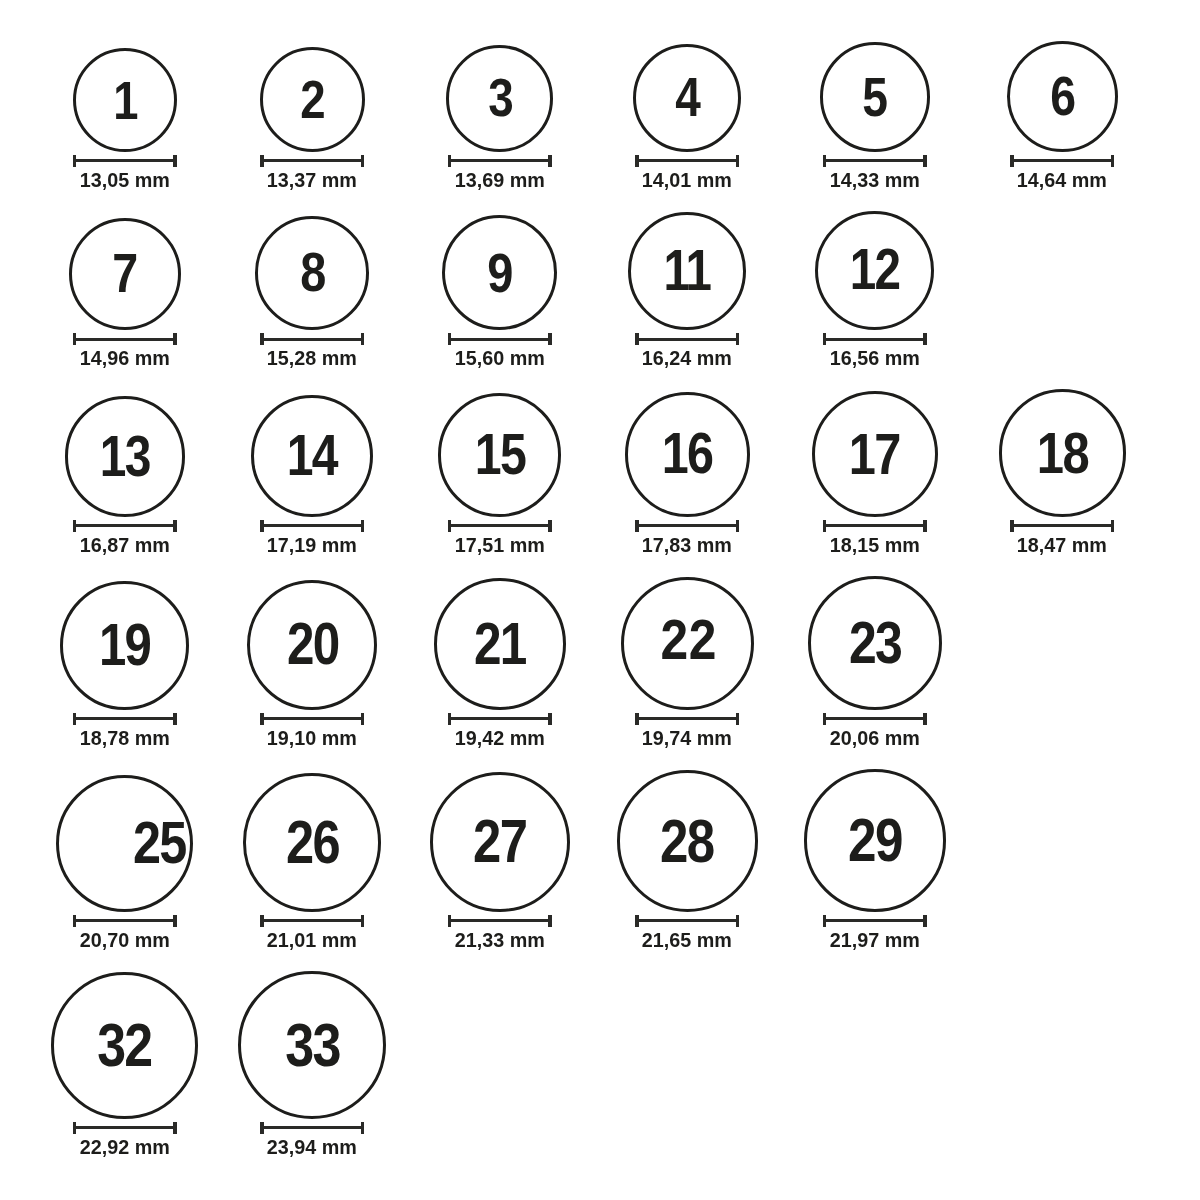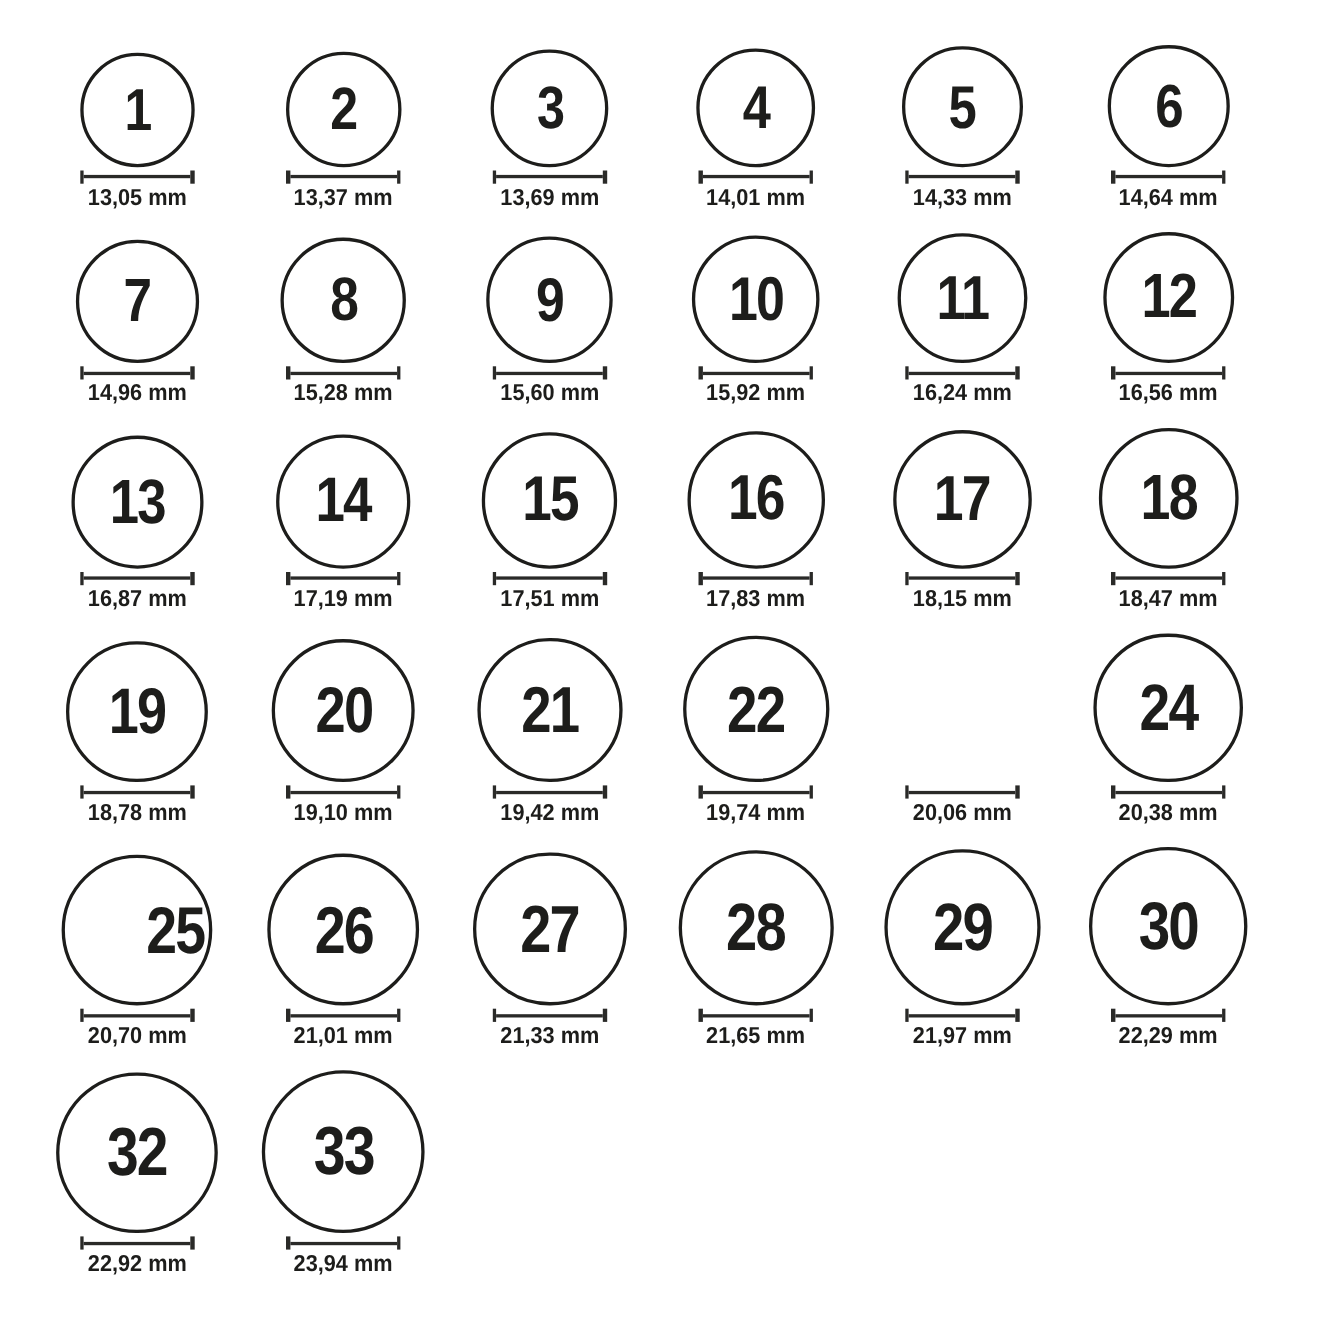--- a/index.html
+++ b/index.html
@@ -167,31 +167,20 @@
           <span class="num" style="font-size: 56px;">9</span>
         </div>
         <div class="measure">
           <span class="tick"></span>
           <span class="bar"></span>
           <span class="tick"></span>
         </div>
         <div class="dlabel">15,60 mm</div>
       </div>
       <div class="cell">
-        <div class="circle" style="width: 116.375px; height: 116.375px;">
-          <span class="num" style="font-size: 56.25px;">10</span>
-        </div>
-        <div class="measure">
-          <span class="tick"></span>
-          <span class="bar"></span>
-          <span class="tick"></span>
-        </div>
-        <div class="dlabel">15,92 mm</div>
-      </div>
-      <div class="cell">
         <div class="circle" style="width: 117.75px; height: 117.75px;">
           <span class="num" style="font-size: 56.5px;">11</span>
         </div>
         <div class="measure">
           <span class="tick"></span>
           <span class="bar"></span>
           <span class="tick"></span>
         </div>
         <div class="dlabel">16,24 mm</div>
       </div>
@@ -303,48 +292,40 @@
           <span class="num" style="font-size: 59px;">21</span>
         </div>
         <div class="measure">
           <span class="tick"></span>
           <span class="bar"></span>
           <span class="tick"></span>
         </div>
         <div class="dlabel">19,42 mm</div>
       </div>
       <div class="cell">
-        <div class="circle" style="width: 132.875px; height: 132.875px;">
+        <div class="circle" style="width: 132.875px; height: 132.875px; font-family: Liberation Mono, monospace;">
           <span class="num" style="font-size: 59.25px;">22</span>
         </div>
         <div class="measure">
           <span class="tick"></span>
           <span class="bar"></span>
           <span class="tick"></span>
         </div>
         <div class="dlabel">19,74 mm</div>
       </div>
       <div class="cell">
+        <div class="circle" style="width: 134.25px; height: 134.25px;">
+          <span class="num" style="font-size: 59.5px;">23</span>
+        </div>
         <div class="measure">
           <span class="tick"></span>
           <span class="bar"></span>
           <span class="tick"></span>
         </div>
         <div class="dlabel">20,06 mm</div>
-      </div>
-      <div class="cell">
-        <div class="circle" style="width: 135.625px; height: 135.625px;">
-          <span class="num" style="font-size: 59.75px;">24</span>
-        </div>
-        <div class="measure">
-          <span class="tick"></span>
-          <span class="bar"></span>
-          <span class="tick"></span>
-        </div>
-        <div class="dlabel">20,38 mm</div>
       </div>
     </div>
     <div class="row">
       <div class="cell">
         <div class="circle" style="width: 137px; height: 137px; justify-content: flex-end;">
           <span class="num" style="font-size: 60px;">25</span>
         </div>
         <div class="measure">
           <span class="tick"></span>
           <span class="bar"></span>
@@ -388,31 +369,20 @@
       <div class="cell">
         <div class="circle" style="width: 142.5px; height: 142.5px;">
           <span class="num" style="font-size: 61px;">29</span>
         </div>
         <div class="measure">
           <span class="tick"></span>
           <span class="bar"></span>
           <span class="tick"></span>
         </div>
         <div class="dlabel">21,97 mm</div>
-      </div>
-      <div class="cell">
-        <div class="circle" style="width: 143.875px; height: 143.875px;">
-          <span class="num" style="font-size: 61.25px;">30</span>
-        </div>
-        <div class="measure">
-          <span class="tick"></span>
-          <span class="bar"></span>
-          <span class="tick"></span>
-        </div>
-        <div class="dlabel">22,29 mm</div>
       </div>
     </div>
     <div class="row">
       <div class="cell">
         <div class="circle" style="width: 146.625px; height: 146.625px;">
           <span class="num" style="font-size: 61.75px;">32</span>
         </div>
         <div class="measure">
           <span class="tick"></span>
           <span class="bar"></span>

